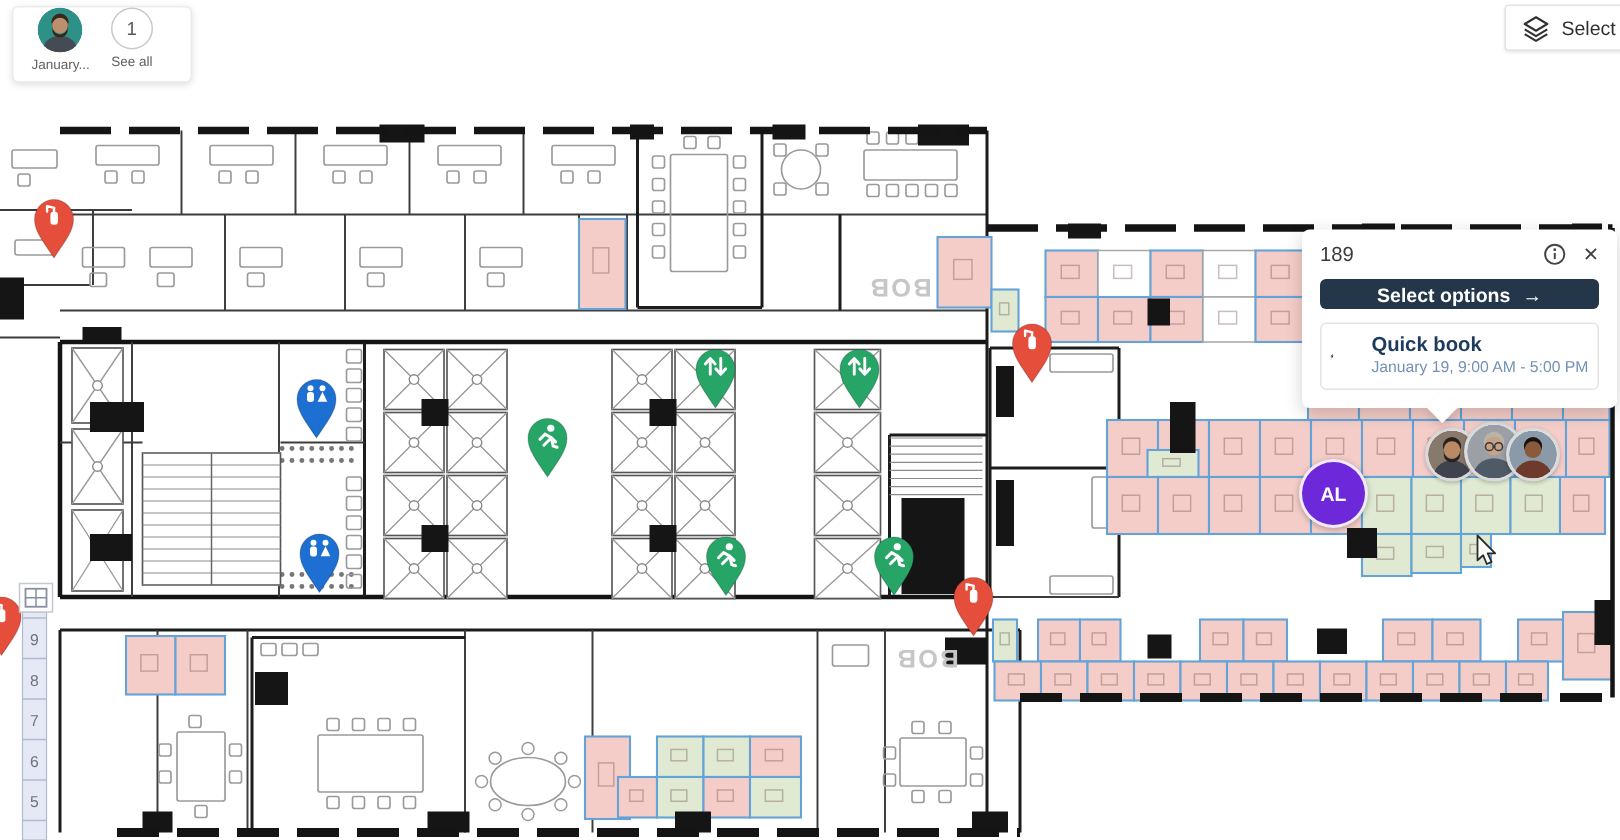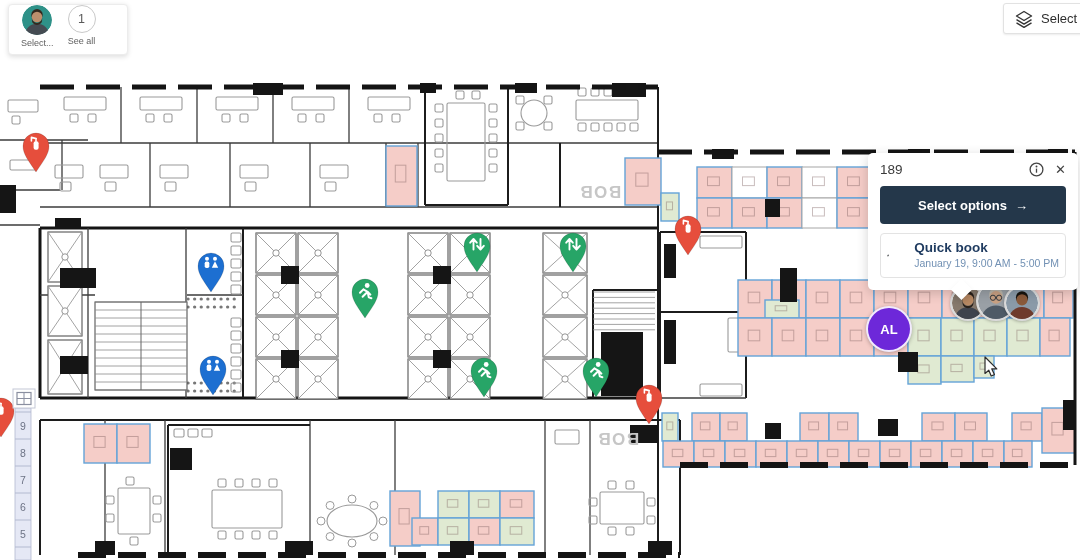--- a/index.html
+++ b/index.html
@@ -31,21 +31,21 @@
               display:flex;align-items:center;gap:8px;padding:0 11px;font-family:inherit;
               font-size:13px;color:#2e2e2e;cursor:pointer;}
 
   
   .popup{position:absolute;left:868px;top:153px;width:210px;z-index:20;background:#fff;border-radius:5px;
          box-shadow:0 3px 12px rgba(0,0,0,.18);padding:9px 12px 12px;box-sizing:border-box;}
   .popup-head{display:flex;align-items:center;}
   .ptitle{font-size:13.5px;color:#3b3b3b;flex:1;}
   .picons{display:flex;align-items:center;gap:11px;}
   .pclose{font-size:13px;color:#424242;cursor:pointer;line-height:1;}
-  .primary{margin-top:9px;width:100%;height:38px;border:none;border-radius:4px;background:#24374a;
+  .primary{margin-top:9px;width:100%;height:20px;border:none;border-radius:4px;background:#24374a;
            color:#fff;font-family:inherit;font-size:13px;font-weight:600;display:flex;align-items:center;
            justify-content:center;gap:8px;cursor:pointer;}
   .quick{margin-top:9px;border:1px solid #e3e3e3;border-radius:4px;padding:6px 6px;display:flex;
          align-items:center;gap:25px;cursor:pointer;background:#fff;}
   .qt{font-size:13.5px;font-weight:700;color:#1e3a5f;line-height:1.25;}
   .qs{font-size:10.5px;color:#7291b4;line-height:1.3;white-space:nowrap;}
   .tail{position:absolute;left:86px;bottom:-7px;width:15px;height:15px;background:#fff;
         transform:rotate(45deg);box-shadow:3px 3px 6px rgba(0,0,0,.10);}
 
   
@@ -598,21 +598,21 @@
         <div class="cav" id="cav">
             <svg viewBox="0 0 40 40">
               <circle cx="20" cy="20" r="20" fill="#2e9188"></circle>
               <path d="M4,40 a16,15 0 0,1 32,0 Z" fill="#454b52"></path>
               <circle cx="20" cy="13" r="7.6" fill="#34291f"></circle>
               <circle cx="20" cy="16" r="7" fill="#bd8f6d"></circle>
               <path d="M13.2,16.5 a6.8,7.4 0 0,0 13.6,0 v4.2 a6.8,5.8 0 0,1 -13.6,0 Z" fill="#34291f"></path>
               <ellipse cx="20" cy="19.6" rx="3.3" ry="2" fill="#bd8f6d"></ellipse>
             </svg>
           </div>
-        <div class="cl">Select...</div>
+        <div class="cl">January...</div>
       </div>
       <div class="ccol">
         <div class="ccount">
           <span>1</span>
         </div>
         <div class="cl">See all</div>
       </div>
     </div>
   </div>
 

